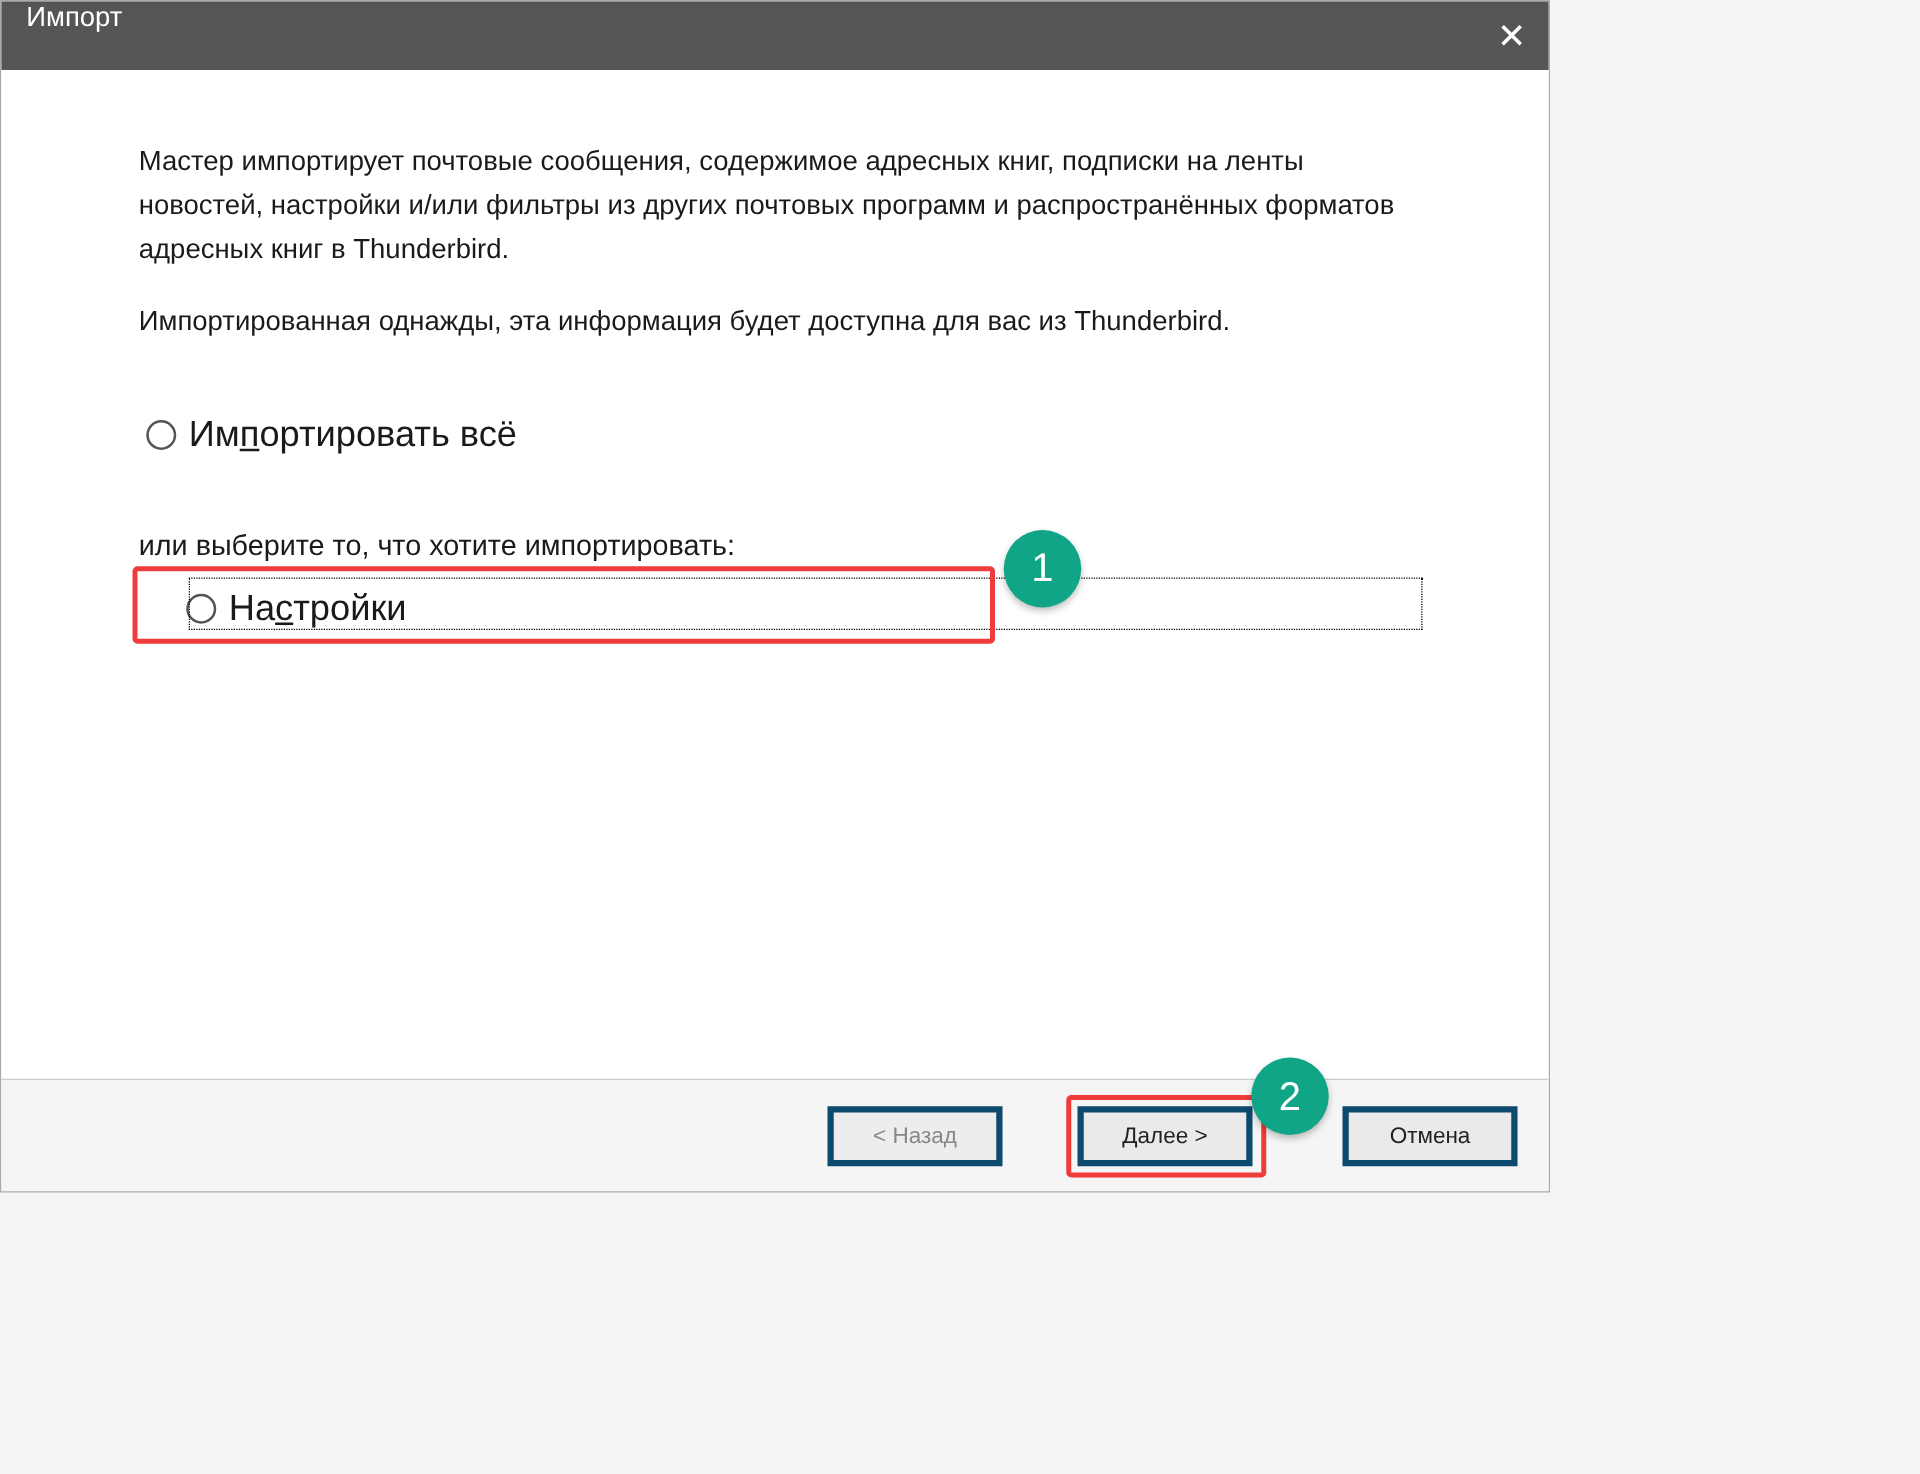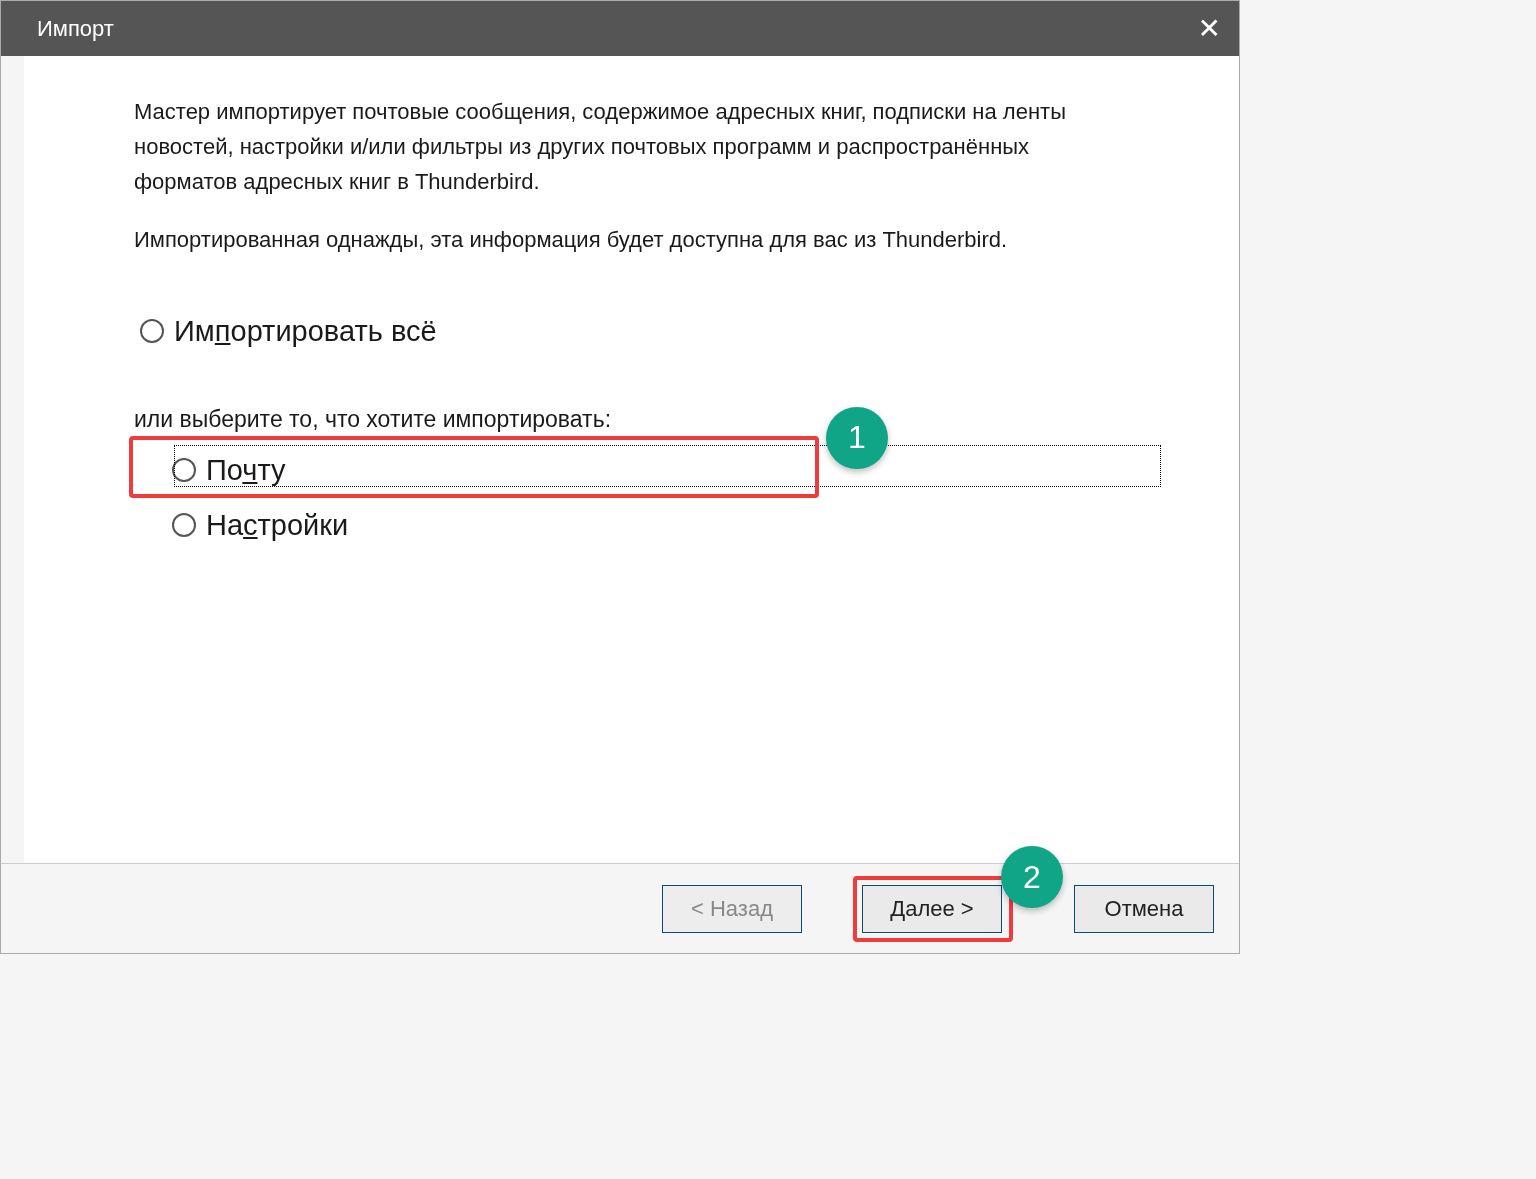--- a/index.html
+++ b/index.html
@@ -11,42 +11,40 @@
       border: 1px solid #aaa;
       display: flex;
       flex-direction: column;
       position: relative;
     }
     .titlebar {
       background: #555555;
       color: #fff;
       height: 55px;
       display: flex;
-      align-items: center;
       justify-content: space-between;
-      padding: 0 18px 0 36px;
+      padding: 0 18px 0 20px;
       font-size: 22px;
       font-weight: 400;
     }
     .close-btn {
       font-size: 28px;
       cursor: pointer;
       color: #fff;
       background: none;
       border: none;
       font-family: inherit;
       line-height: 1;
     }
     .content {
       flex: 1;
-      padding: 38px 105px 20px 110px;
+      padding: 55px 105px 20px 110px;
       background: #fff;
       font-size: 22px;
       color: #1a1a1a;
-      margin-left: 23px;
     }
     .desc1 { line-height: 1.6; margin-bottom: 22px; }
     .desc2 { line-height: 1.6; margin-bottom: 55px; }
     .radio-row {
       display: flex;
       align-items: center;
       gap: 10px;
       padding: 3px 0;
       cursor: pointer;
       font-size: 29px;
@@ -104,23 +102,23 @@
       display: flex;
       align-items: center;
       justify-content: flex-end;
       gap: 12px;
       padding: 0 25px;
       position: relative;
     }
     .btn {
       min-width: 140px;
       height: 48px;
-      border: 1px solid #0c4a6e;
+      border: 5px solid #0c4a6e;
       background: #eaeaea;
-      font-size: 22px;
+      font-size: 18px;
       font-family: inherit;
       cursor: pointer;
       color: #222;
     }
     .btn.disabled { color: #888; background: #ededed; cursor: default; }
     .u { text-decoration: underline; }
   </style>
 </head>
 <body>
 
@@ -145,26 +143,20 @@
   <div class="group2">
     <div class="focus-dotted" style="left:40px; top:-6px; width:987px; height:42px;"></div>
     <div class="selected-highlight" style="left:-5px; top:-15px; width:690px; height:62px;"></div>
     <div class="badge" style="left:692px; top:-44px;">
         <span>1</span>
       </div>
 
     <label class="radio-row level2">
       <span class="radio"></span>
       <span>
-        <span>По</span><span class="u">ч</span><span>ту</span>
-      </span>
-    </label>
-    <label class="radio-row level2">
-      <span class="radio"></span>
-      <span>
         <span>На</span><span class="u">с</span><span>тройки</span>
       </span>
     </label>
   </div>
 </div>
 
 <div class="footer">
   <div class="selected-highlight" style="position:absolute; left:852px; top:12px; width:160px; height:66px;"></div>
   <div class="badge" style="left:1000px; top:-18px;">
       <span>2</span>

